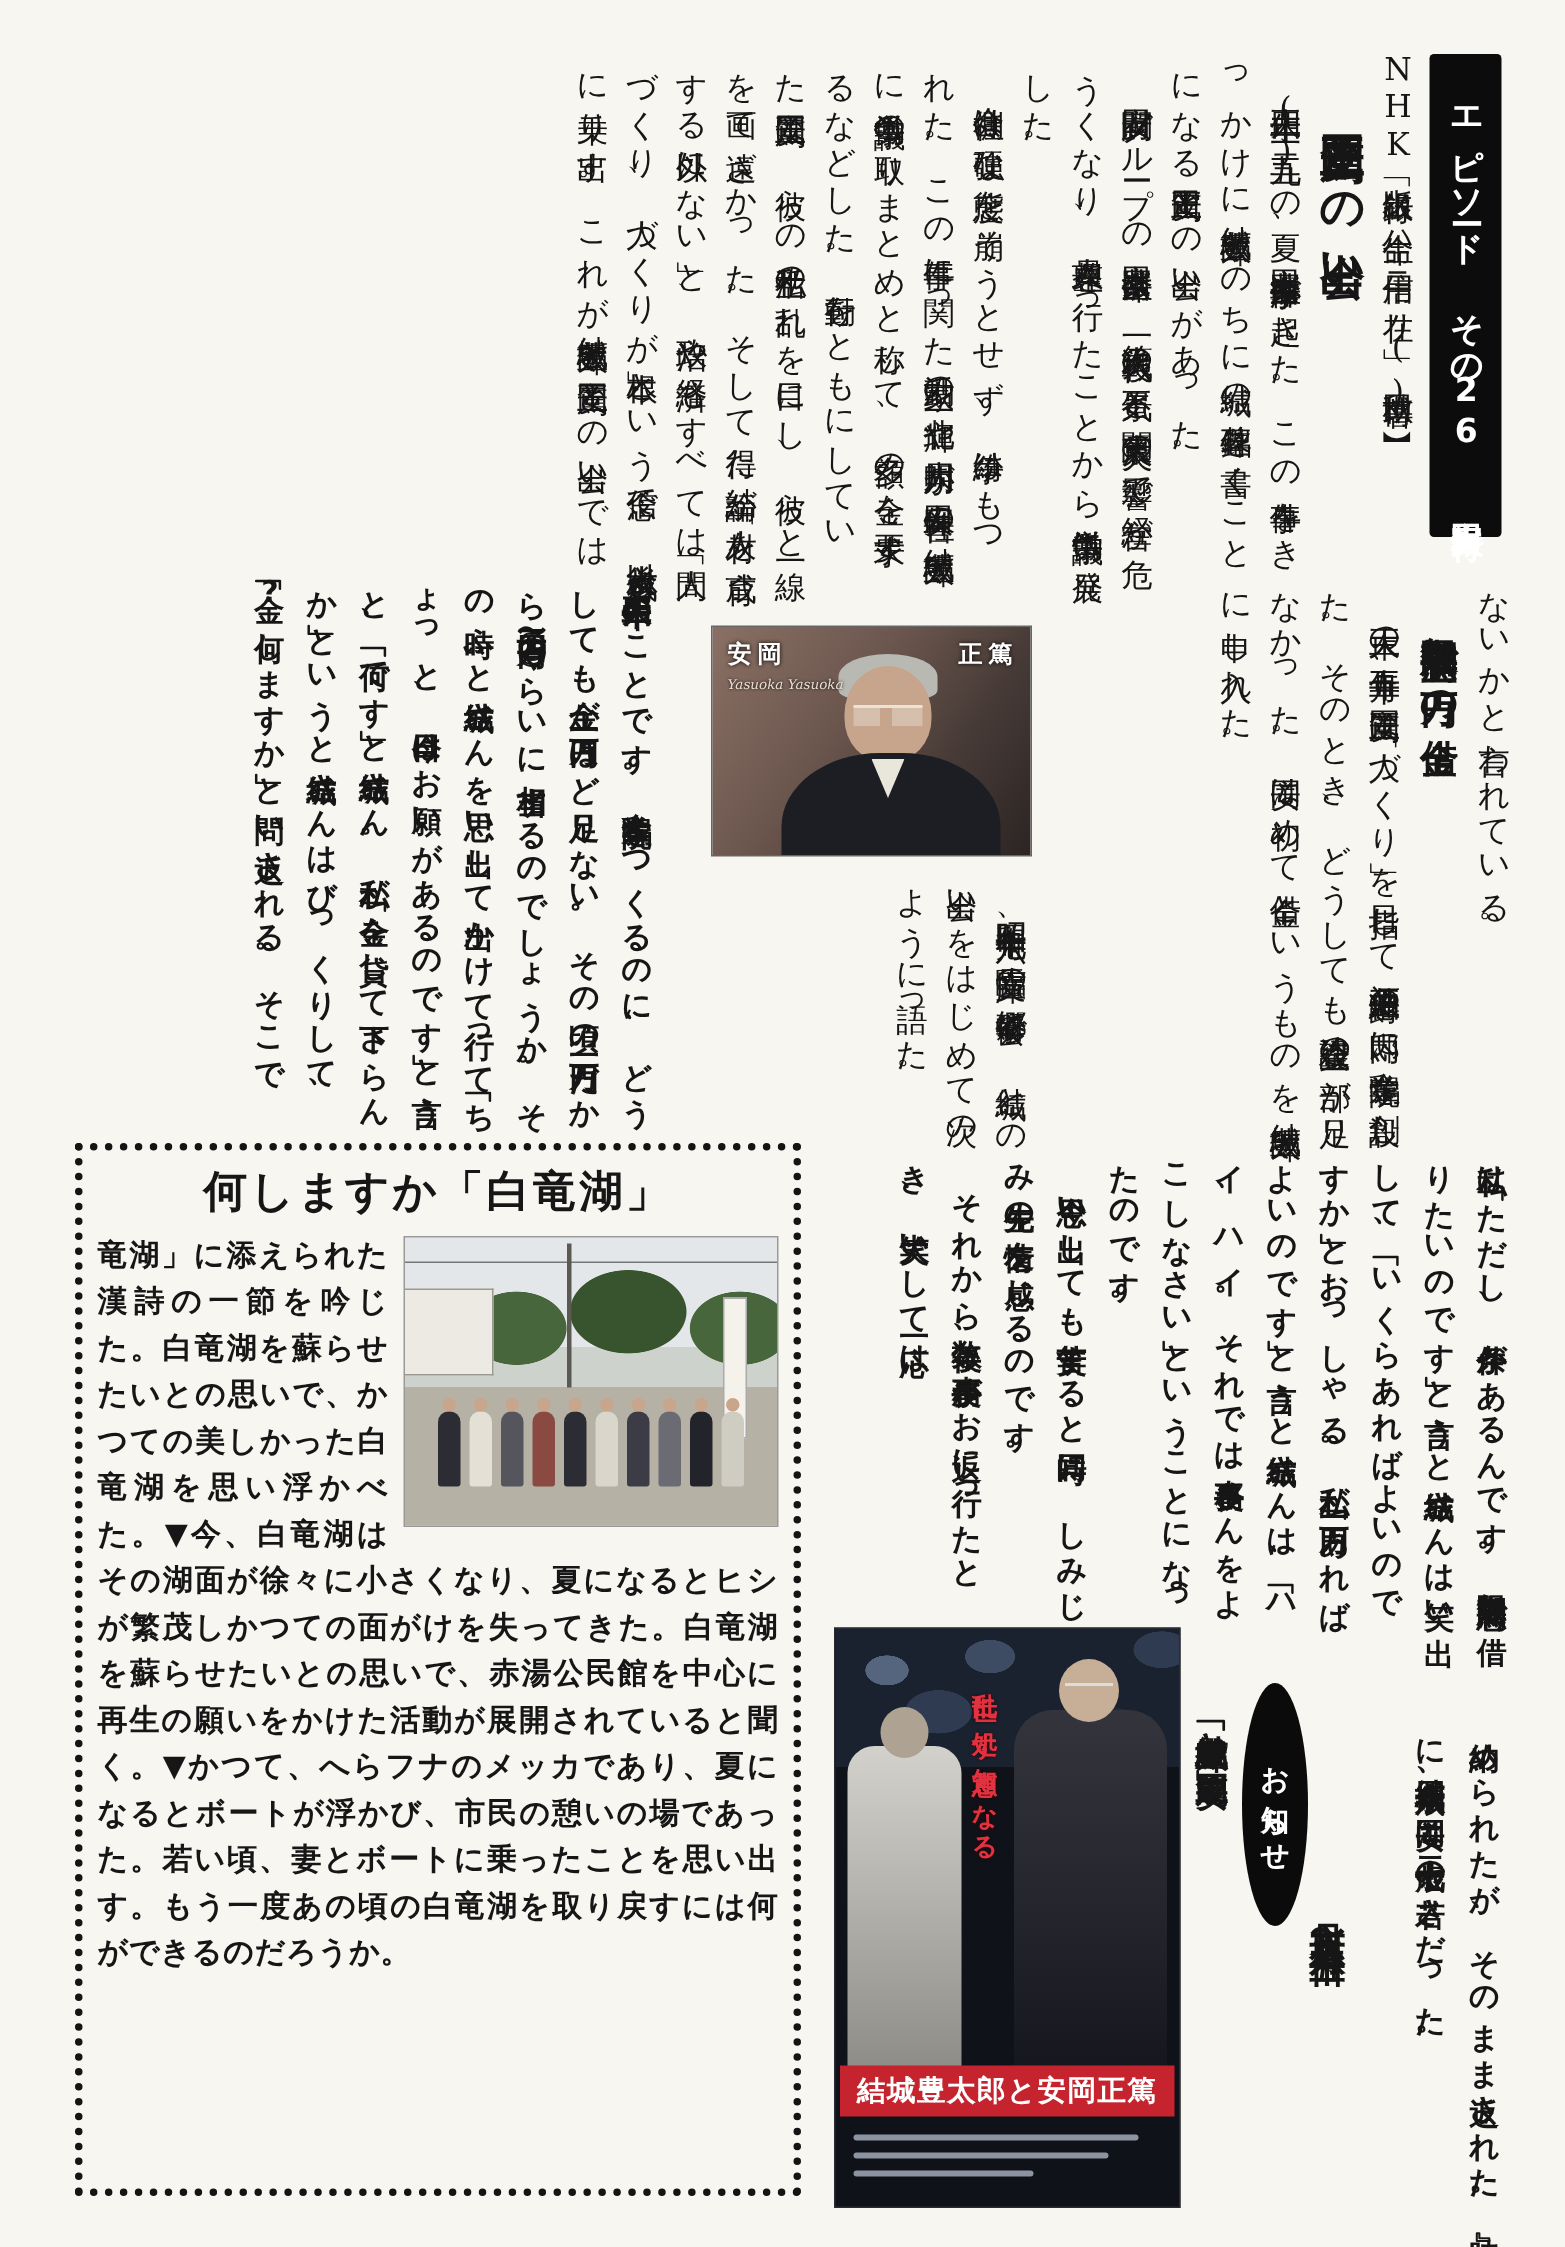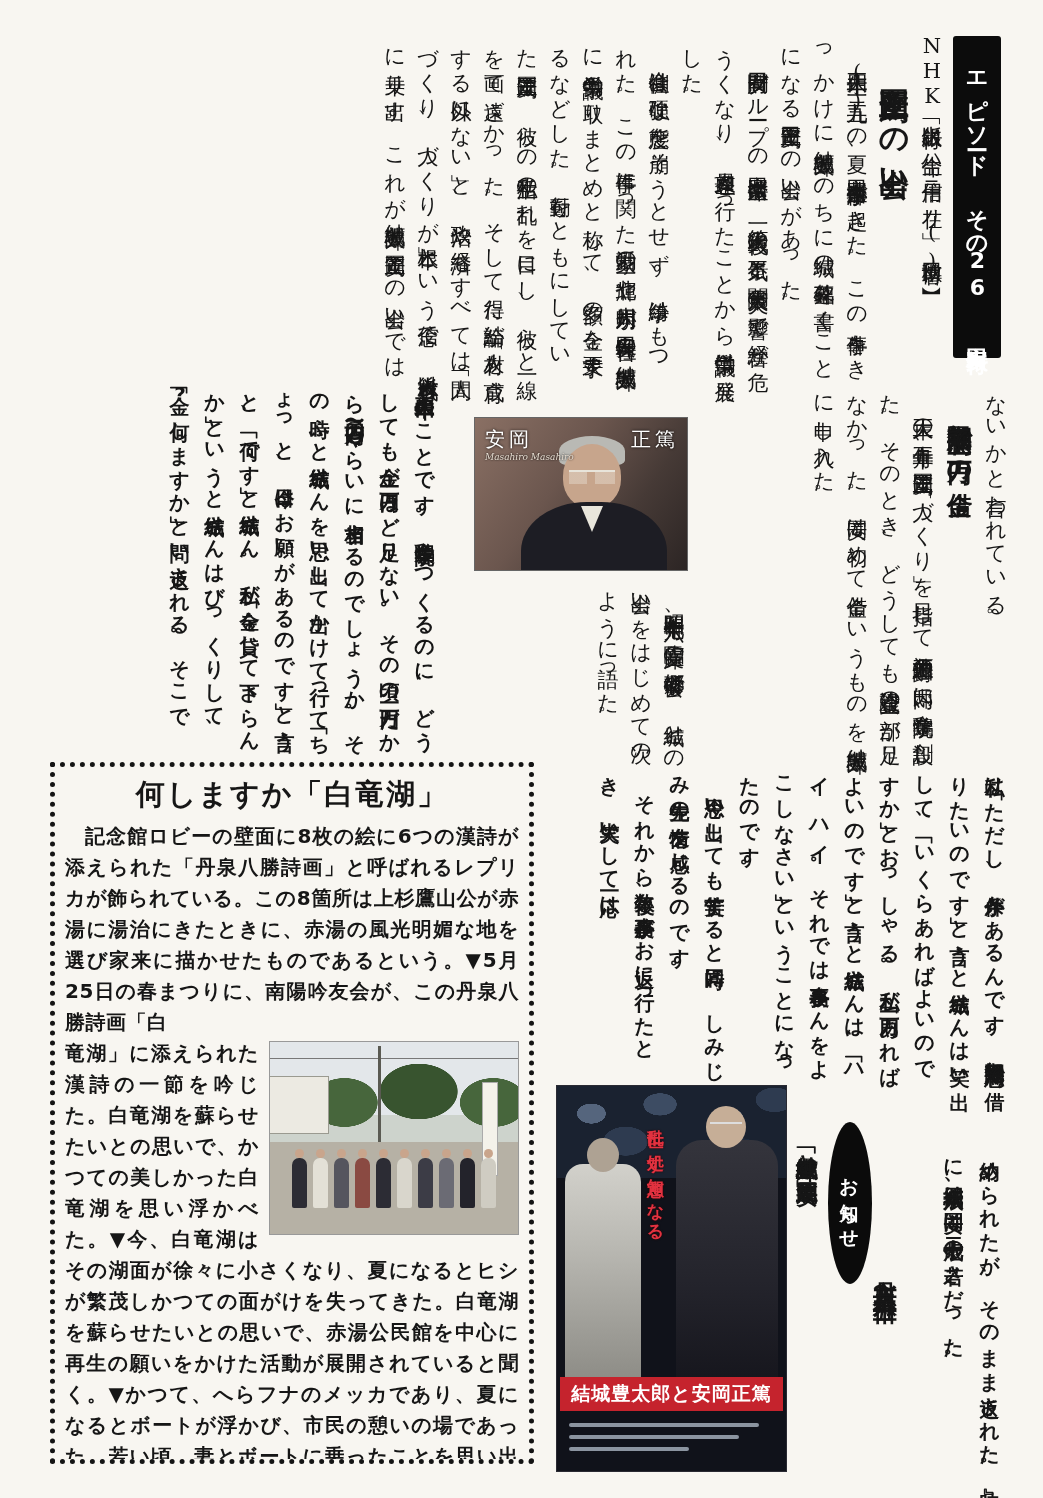--- a/index.html
+++ b/index.html
@@ -28,21 +28,21 @@
           background:#c7a58c;}
   .yphoto .hair{position:absolute;left:84px;top:18px;width:66px;height:30px;border-radius:50% 50% 20% 20%;
           background:#b9b9b4;}
   .yphoto .glasses{position:absolute;left:94px;top:52px;width:46px;height:12px;
           border-top:2px solid #e8e4da;background:
           linear-gradient(90deg,rgba(240,238,230,.35) 0 18px,transparent 18px 26px,rgba(240,238,230,.35) 26px 46px);}
   .yphoto .suit{position:absolute;left:46px;top:84px;width:146px;height:70px;background:#1d1d24;
           border-radius:45% 45% 0 0/70% 70% 0 0;}
   .yphoto .shirt{position:absolute;left:106px;top:88px;width:22px;height:26px;background:#e9e6dc;
           clip-path:polygon(50% 100%,0 0,100% 0);}
-  .yphoto .cap{position:absolute;top:8px;color:#fff;font-size:20px;font-weight:400;letter-spacing:4px;
+  .yphoto .cap{position:absolute;top:8px;color:#fff;font-size:16px;font-weight:700;letter-spacing:4px;
           font-family:"DejaVu Sans","Liberation Sans",sans-serif;text-shadow:0 0 3px #000;}
   .yphoto .capL{left:10px;} .yphoto .capR{right:8px;}
   .yphoto .roman{position:absolute;left:10px;top:34px;color:#e8ded2;font-size:9px;font-style:italic;
           font-family:"DejaVu Serif","Liberation Serif",serif;text-shadow:0 0 2px #000;}
   
   .badge{position:absolute;left:828px;top:1122px;width:44px;height:162px;background:#0b0b0b;
          border-radius:50%;display:flex;align-items:center;justify-content:center;}
   .badge span{writing-mode:vertical-rl;text-orientation:upright;color:#fff;font-size:19px;font-weight:700;
          font-family:"DejaVu Sans","Liberation Sans",sans-serif;letter-spacing:3px;}
   .exhib{position:absolute;left:786px;top:1140px;width:40px;height:345px;writing-mode:vertical-rl;
@@ -135,21 +135,21 @@
   </div>
 
   <div class="yphoto">
     <div class="hair"></div>
     <div class="head"></div>
     <div class="glasses"></div>
     <div class="suit"></div>
     <div class="shirt"></div>
     <span class="cap capL">安岡</span>
     <span class="cap capR">正篤</span>
-    <span class="roman">Masahiro Masahiro</span>
+    <span class="roman">Yasuoka Yasuoka</span>
   </div>
 
   <div class="v" style="left:442px;top:577px;width:248px;height:184px;">
     <p>昭和四十七年六月、臨雲文庫の郷学研修会で、結城との出会いをはじめて次のように語った。</p>
   </div>
 
   <div class="v gothic" style="left:50px;top:380px;width:392px;height:382px;font-size:20px;line-height:35px;">
     <p class="noind">『大正十四年のことです。金鶏学院をつくるのに、どうしても金が一万円ほど足りない。その頃の一万円だから三〇〇〜四〇〇万円ぐらいに相当するのでしょうか。その時ふと結城さんを思い出して出かけて行って「ちょっと、今日はお願いがあるのです」と言うと、「何です」と結城さん。私が「金を貸して下さらんか」というと結城さんはびっくりして、「金?何しますか」と問い返される。そこで</p>
   </div>
 
@@ -178,21 +178,20 @@
       <span>結城豊太郎と安岡正篤</span>
     </div>
     <div class="sp sp1"></div>
     <div class="sp sp2"></div>
     <div class="sp sp3"></div>
   </div>
 
   <div class="dotbox">
     <h2>何しますか「白竜湖」</h2>
     <div class="body">
-      <p>記念館ロビーの壁面に8枚の絵に6つの漢詩が添えられた「丹泉八勝詩画」と呼ばれるレプリカが飾られている。この8箇所は上杉鷹山公が赤湯に湯治にきたときに、赤湯の風光明媚な地を選び家来に描かせたものであるという。▼5月25日の春まつりに、南陽吟友会が、この丹泉八勝詩画「白</p>
       <div class="fphoto">
         <div class="trees"></div>
         <div class="wire"></div>
         <div class="building"></div>
         <div class="pole"></div>
         <div class="bannerstrip"></div>
         <div class="crowd">
           <i class="c1"></i>
             <i class="c2"></i>
             <i class="c3"></i>

